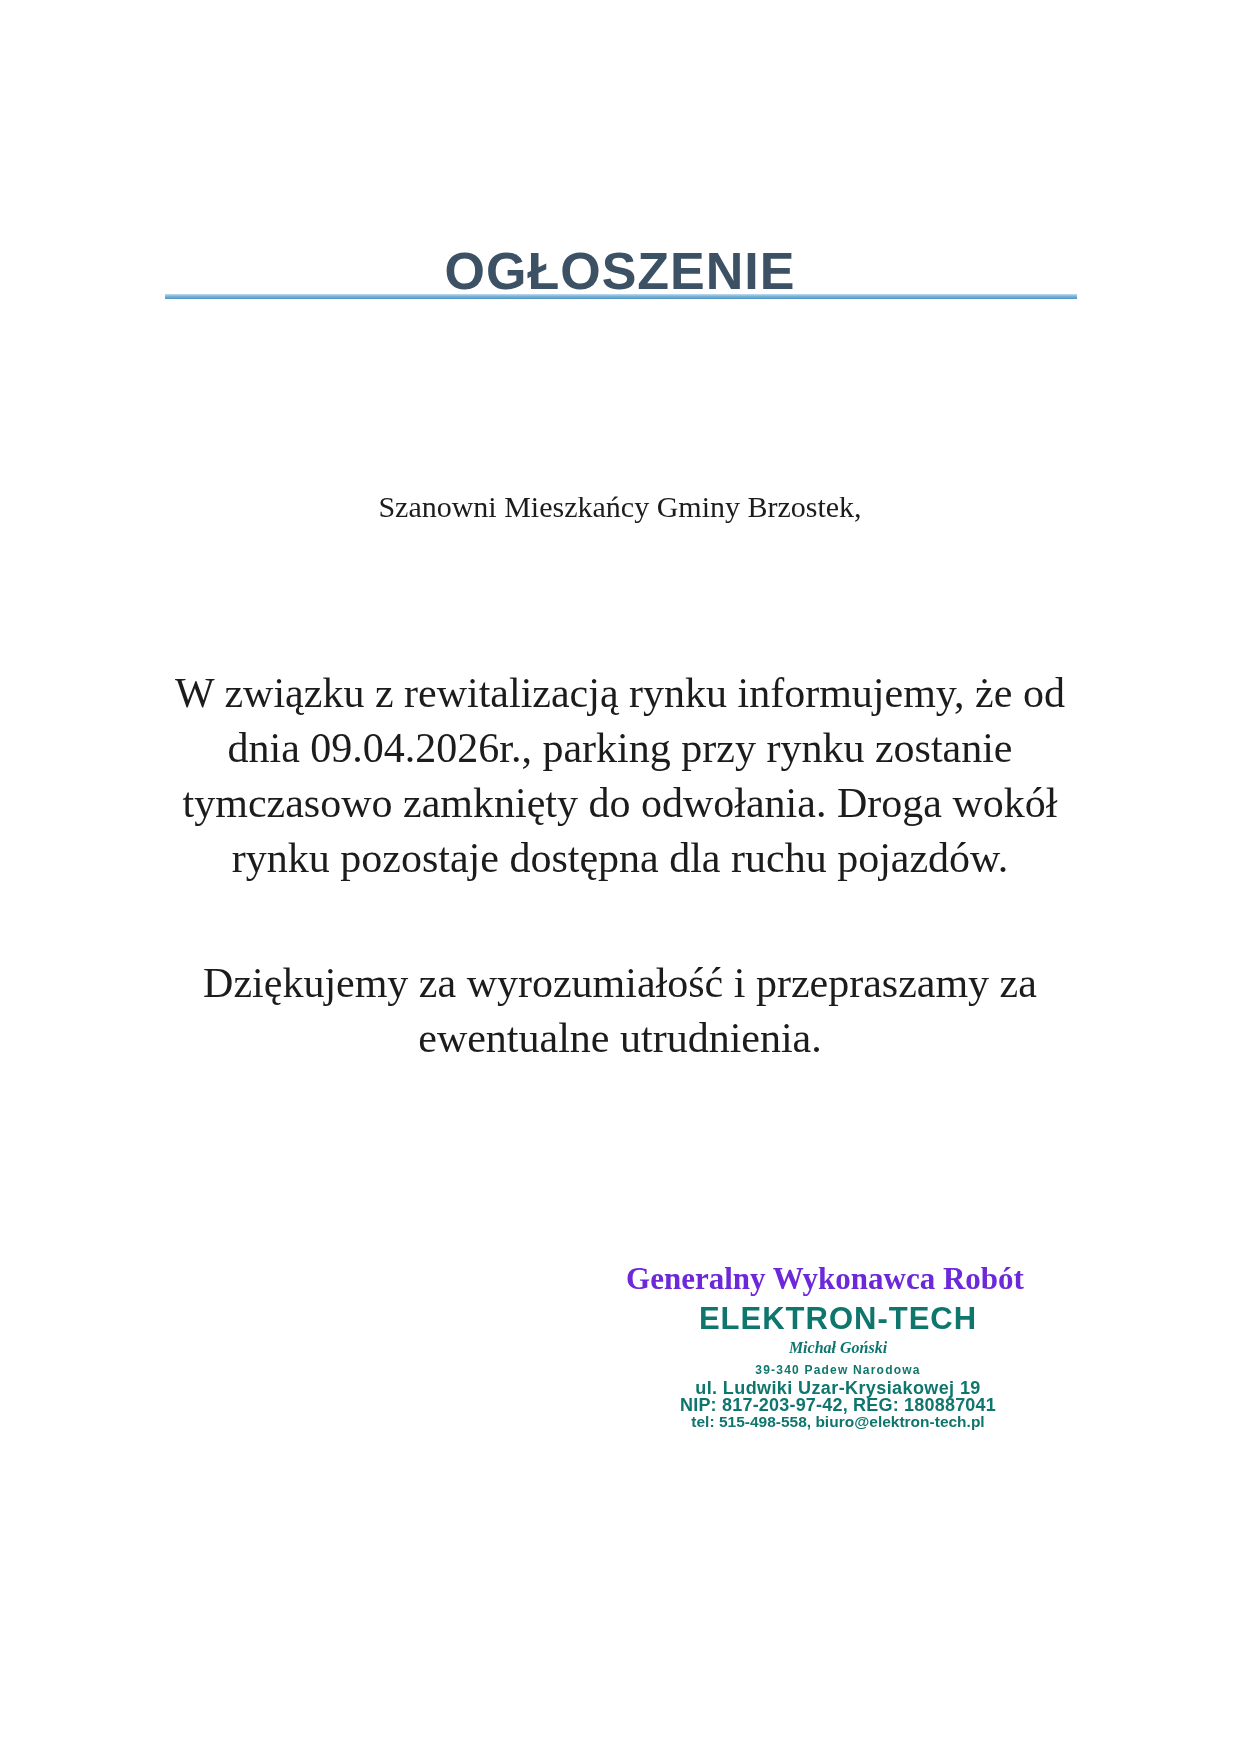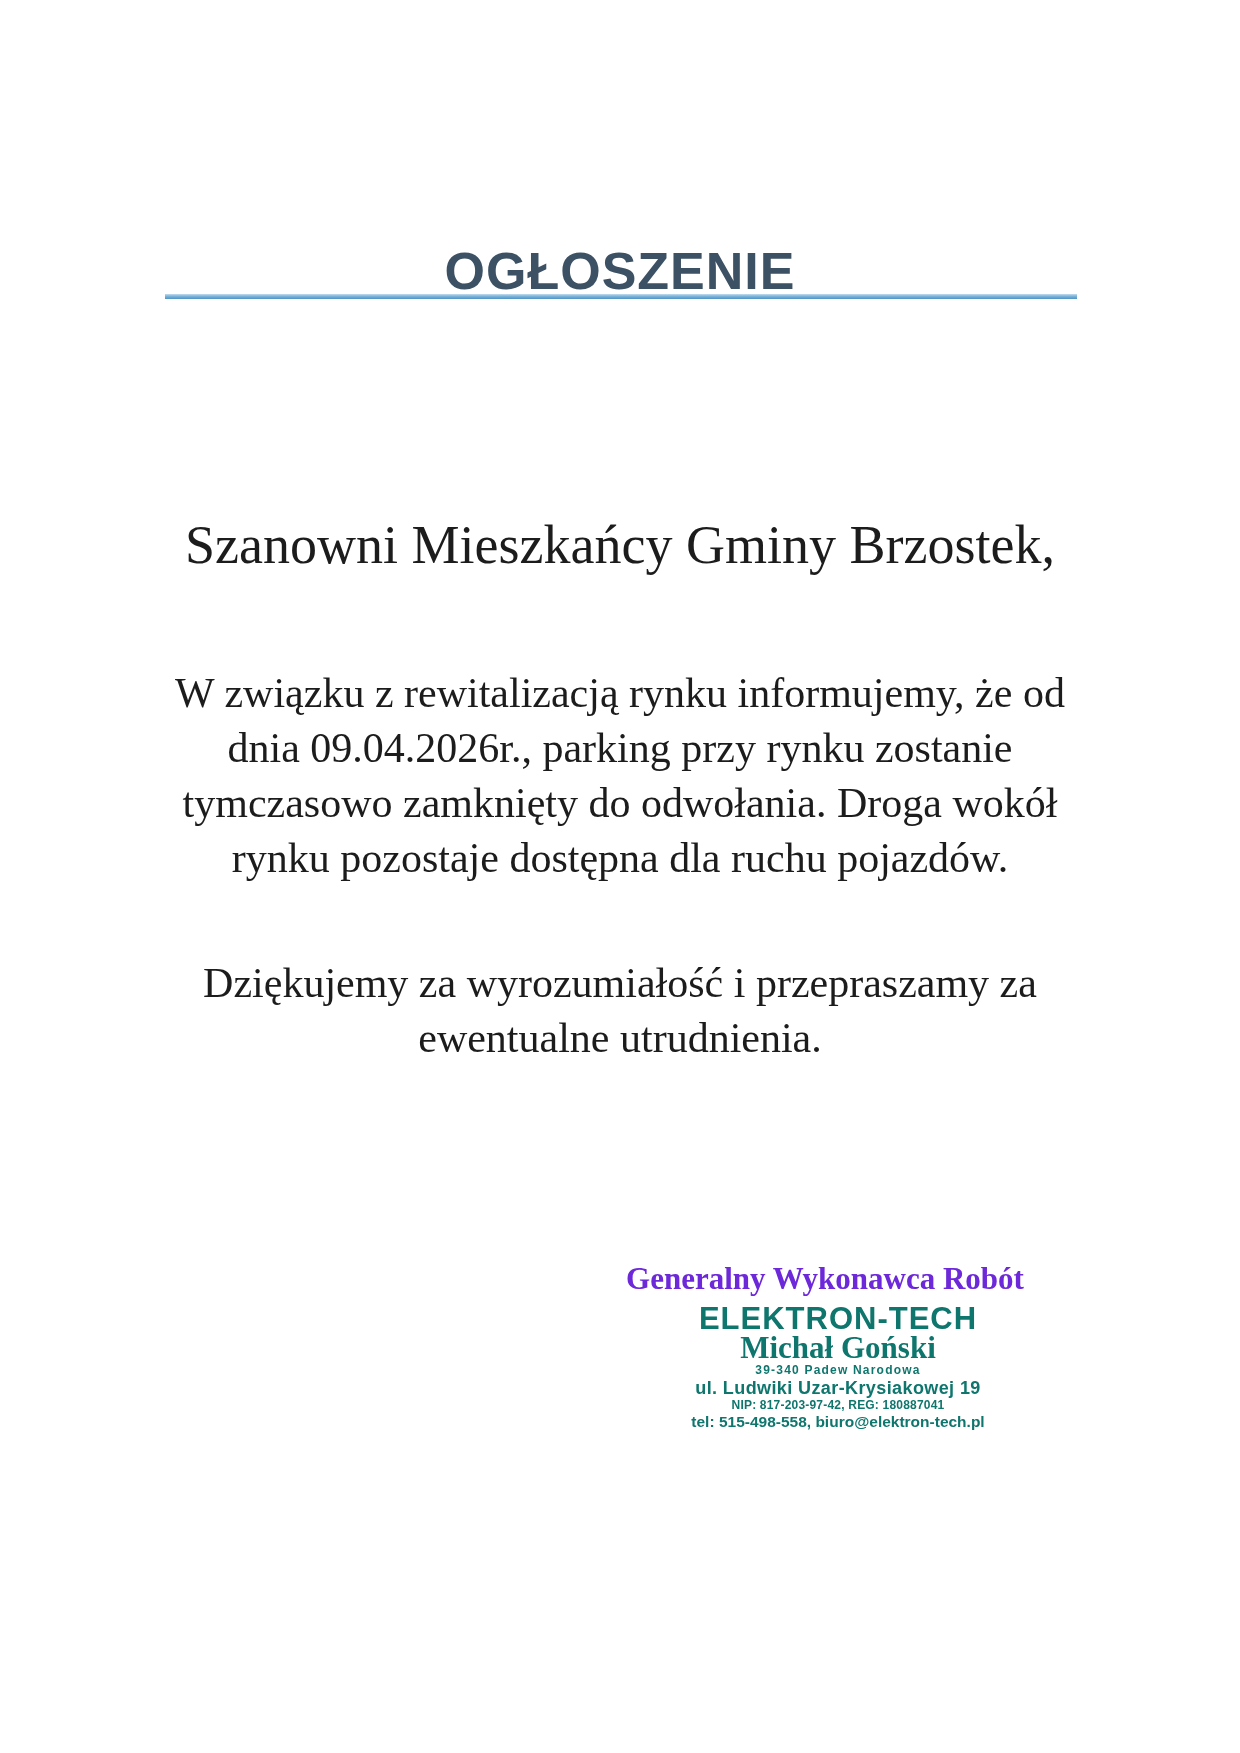--- a/index.html
+++ b/index.html
@@ -35,21 +35,21 @@
     width: 912px;
     height: 5px;
     background: linear-gradient(to bottom, #c2dcee 0%, #7db4d9 45%, #4e93c6 100%);
   }
   .greeting {
     position: absolute;
     top: 460px;
     left: 0;
     width: 1240px;
     text-align: center;
-    font-size: 54px;
+    font-size: 30px;
     white-space: pre-line;
   }
   .body-par {
     position: absolute;
     top: 624px;
     left: 170px;
     width: 900px;
     text-align: center;
     font-size: 42px;
     line-height: 55px;
@@ -85,38 +85,39 @@
     color: #0f766e;
   }
   .stamp-company {
     font-size: 31px;
     font-weight: 700;
     letter-spacing: 1px;
     line-height: 34px;
   }
   .stamp-person {
     font-family: "Liberation Serif", serif;
+    font-style: italic;
     font-weight: 700;
-    font-size: 31px;
+    font-size: 16px;
     line-height: 24px;
   }
   .stamp-addr1 {
     font-size: 12px;
     font-weight: 700;
     letter-spacing: 1.2px;
     line-height: 20px;
   }
   .stamp-addr2 {
     font-size: 18px;
     font-weight: 700;
     letter-spacing: 0.4px;
     line-height: 17px;
   }
   .stamp-ids {
-    font-size: 12px;
+    font-size: 18px;
     font-weight: 700;
     letter-spacing: 0.2px;
     line-height: 17px;
   }
   .stamp-contact {
     font-size: 15.5px;
     font-weight: 700;
     line-height: 16px;
   }
   .scan-edge-line {

